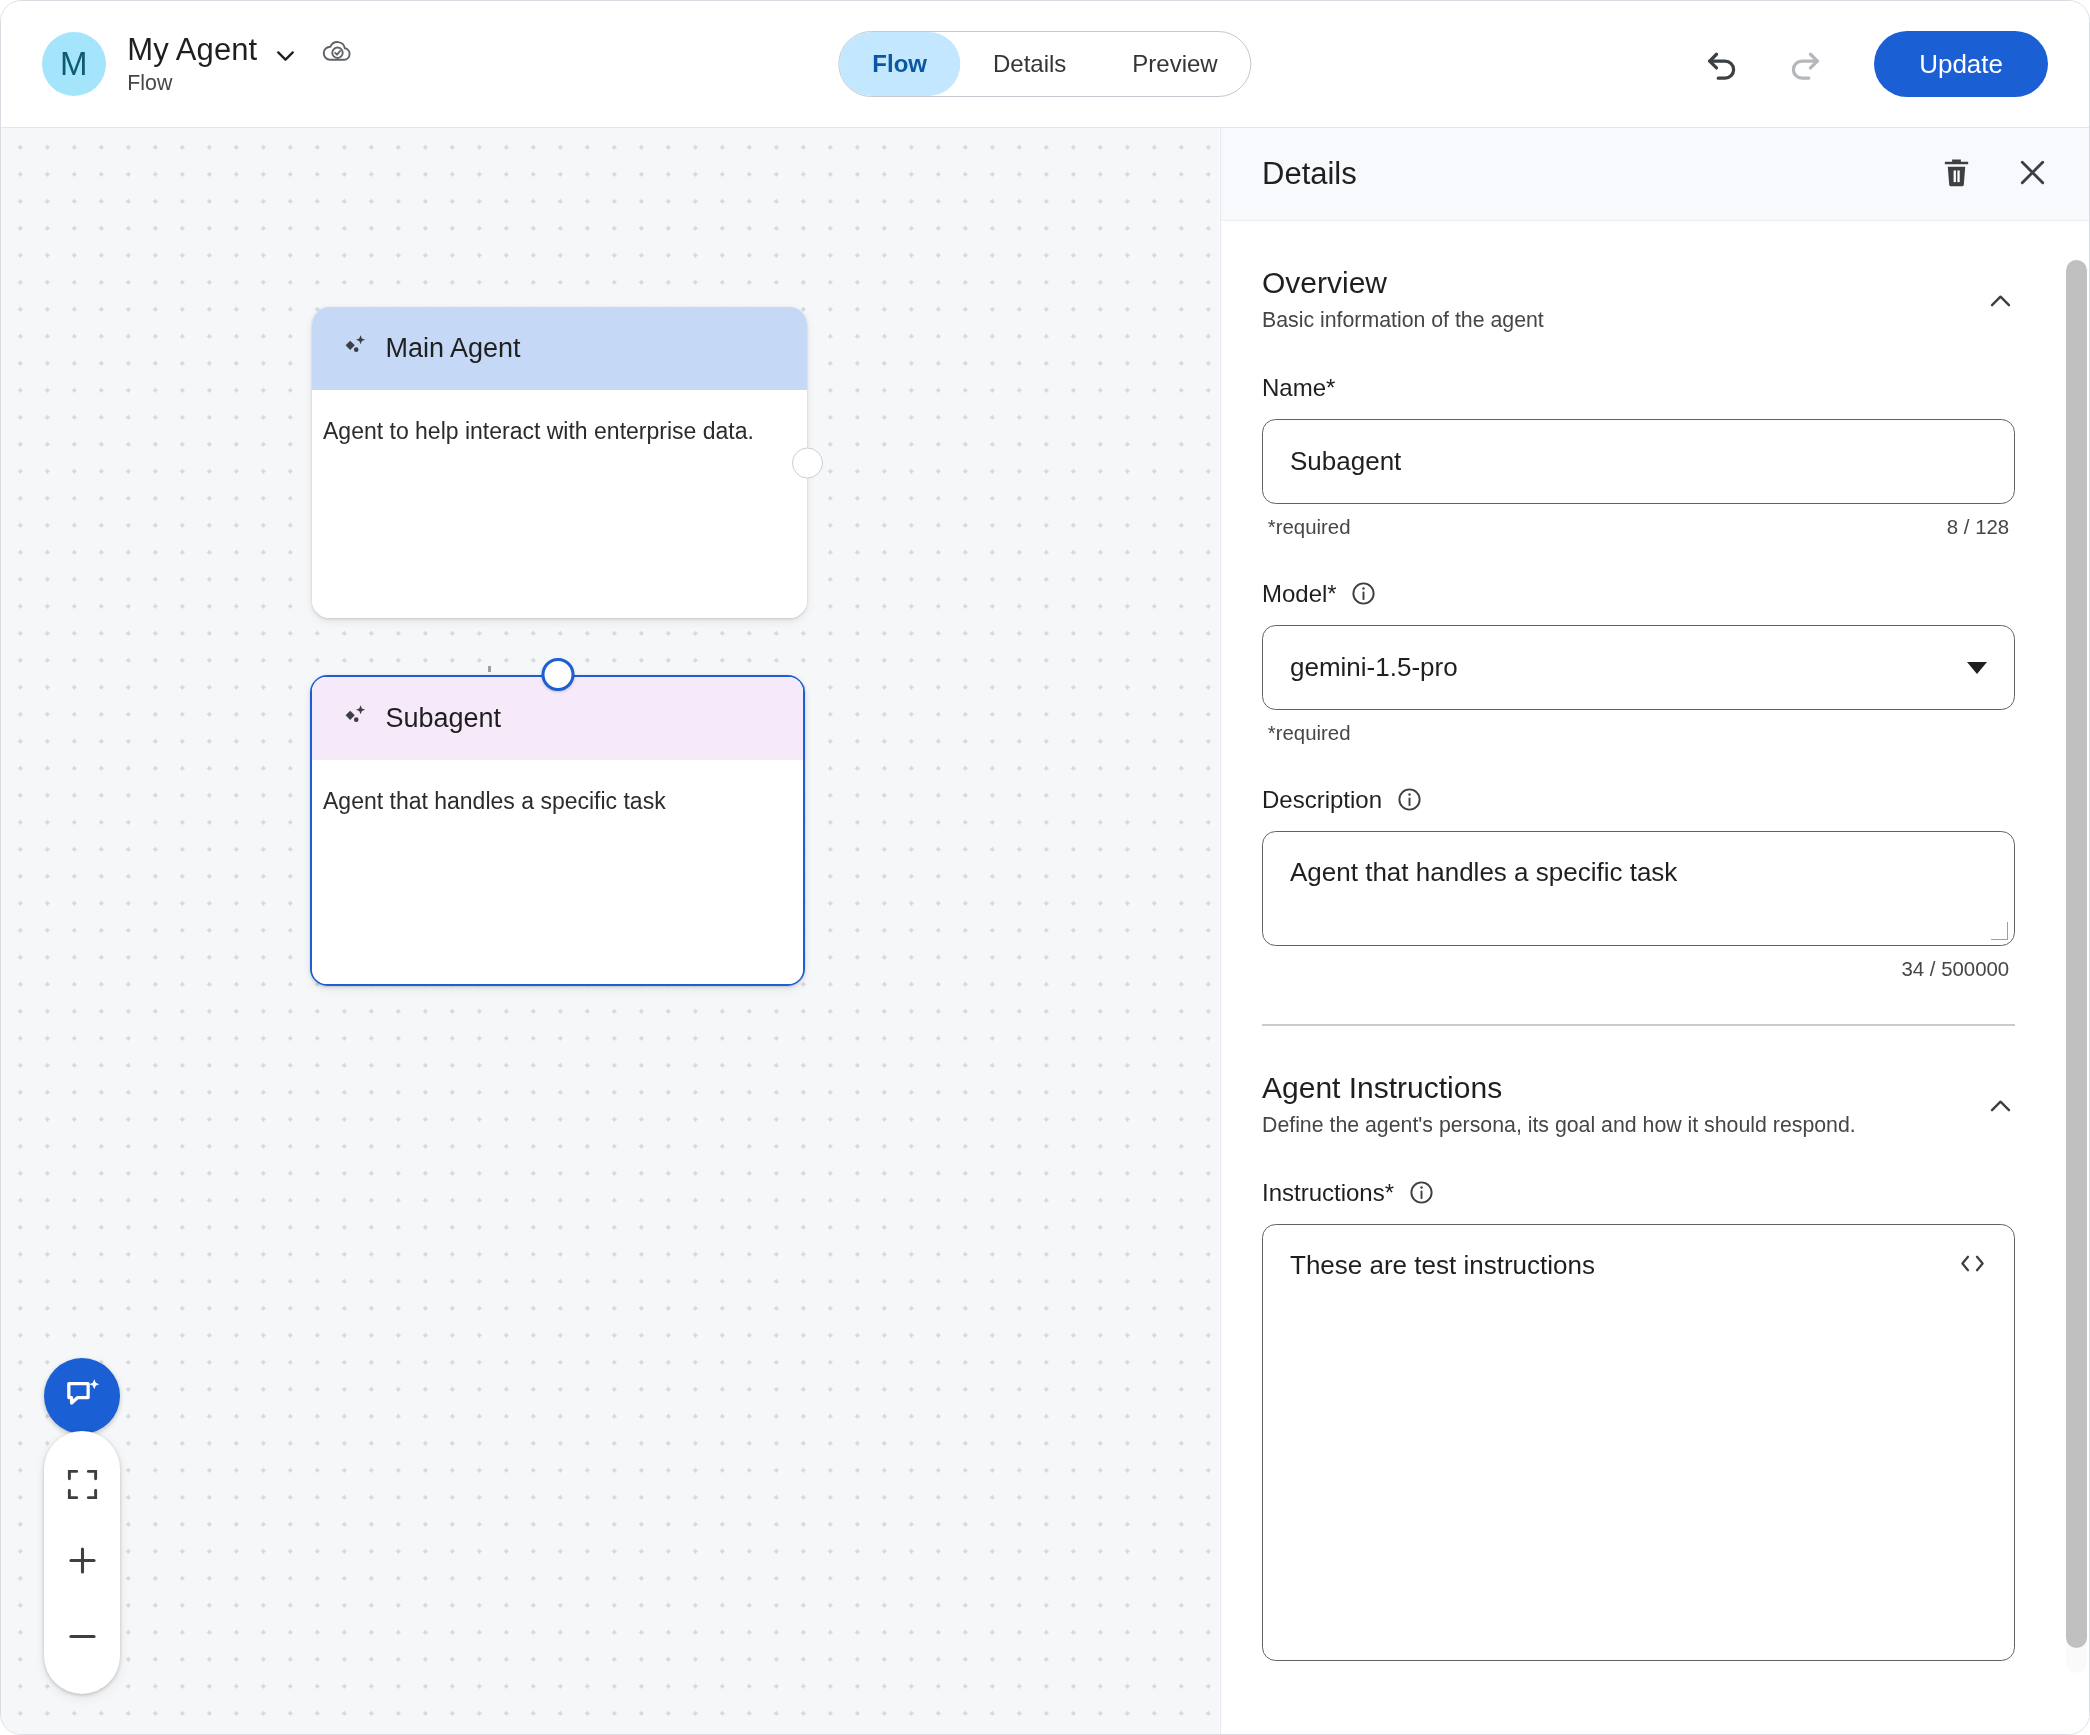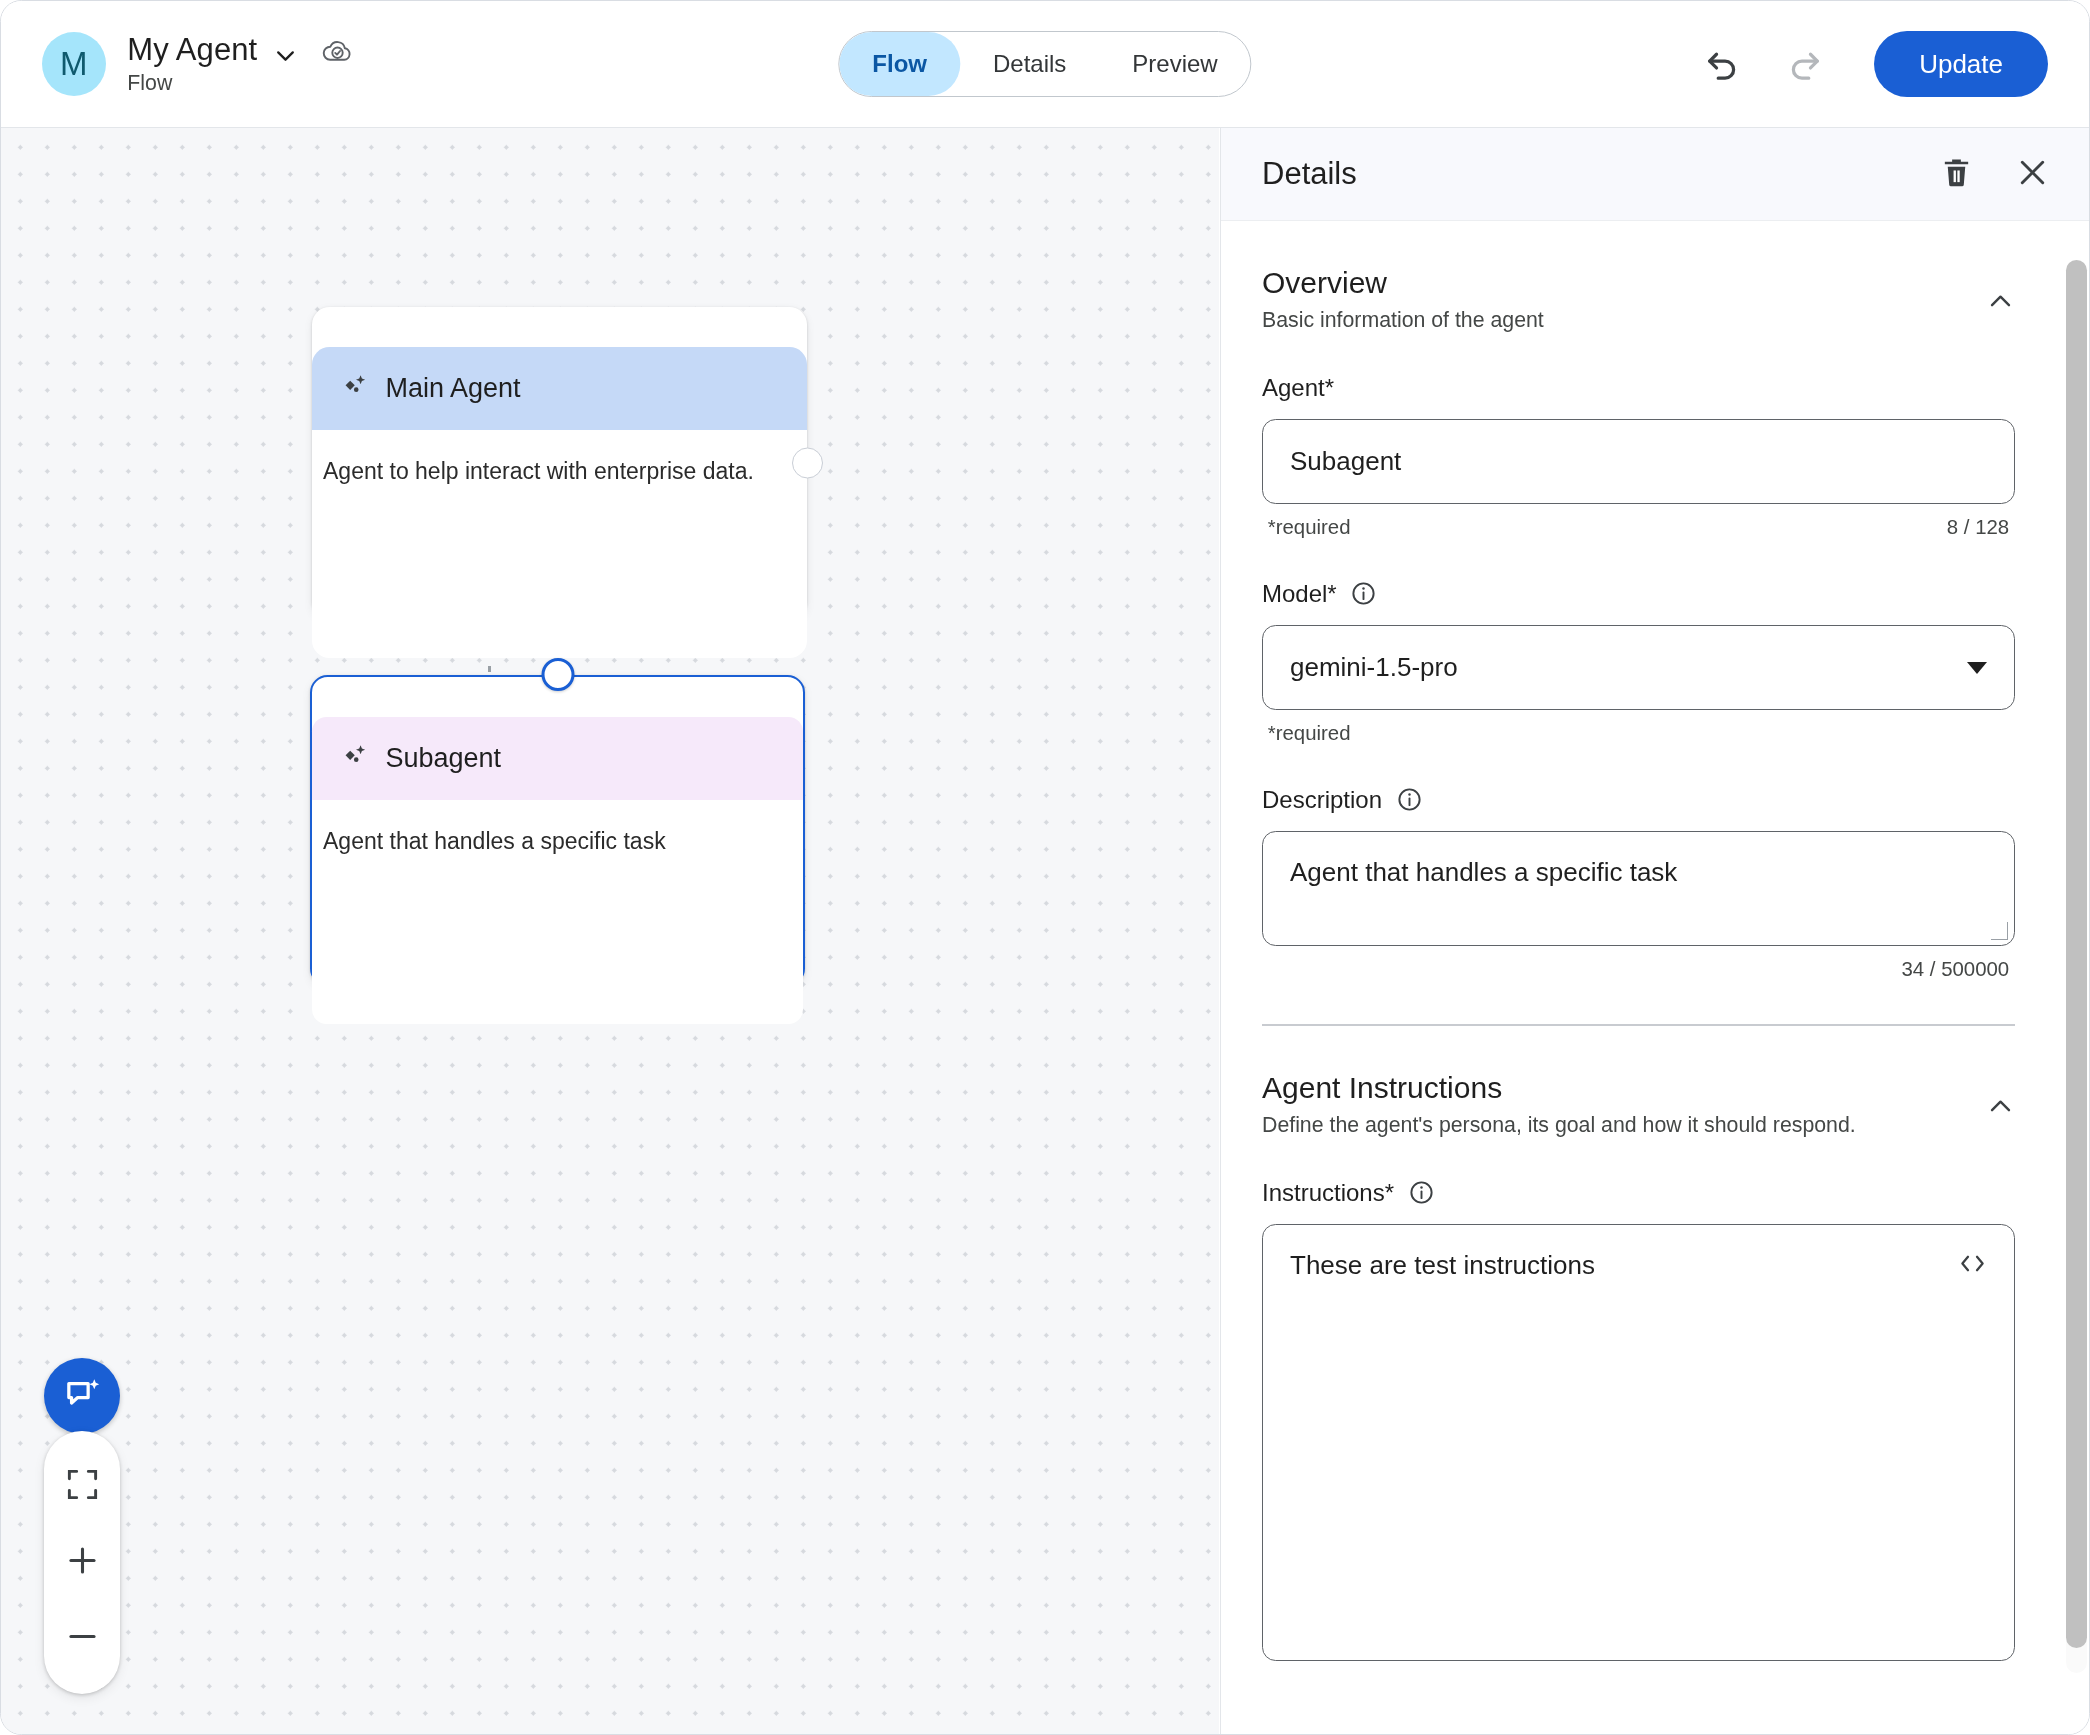--- a/index.html
+++ b/index.html
@@ -97,21 +97,20 @@
     background: #ffffff;
     border-radius: 17.5px;
     box-shadow: 0 1px 2.9px rgba(0,0,0,.16), 0 3.9px 9.7px rgba(0,0,0,.07);
     overflow: visible;
   }
   .node-inner {
     width: 100%; height: 100%;
     border-radius: 17.5px; overflow: hidden;
     display: flex; flex-direction: column;
     background: #fff;
-    margin-top: 40px;
   }
   .node-head {
     height: 83px; display: flex; align-items: center;
     padding: 0 29px; gap: 15.5px;
   }
   .node-title { font-size: 27px; color: #1f1f1f; }
   .node-body { padding: 27px 29px 0 11px; }
   .node-desc { font-size: 23px; color: #2b2b2b; line-height: 1.3; }
 
   .node-main { left: 311px; top: 179px; }
@@ -409,21 +408,21 @@
           <div class="sec-sub">Basic information of the agent</div>
         </div>
         <span class="sec-chev">
           <svg width="29" height="29" viewBox="0 0 24 24" fill="none" stroke="#3c4043" stroke-width="2" stroke-linecap="round" stroke-linejoin="round">
               <polyline points="5,15 12,8 19,15"></polyline>
             </svg>
         </span>
       </div>
 
       <div class="field">
-        <div class="flabel">Agent*</div>
+        <div class="flabel">Name*</div>
         <div class="input-box">Subagent</div>
         <div class="help-row">
           <span>*required</span>
           <span class="right">8 / 128</span>
         </div>
       </div>
 
       <div class="field">
         <div class="flabel">
           <span>Model*</span>

